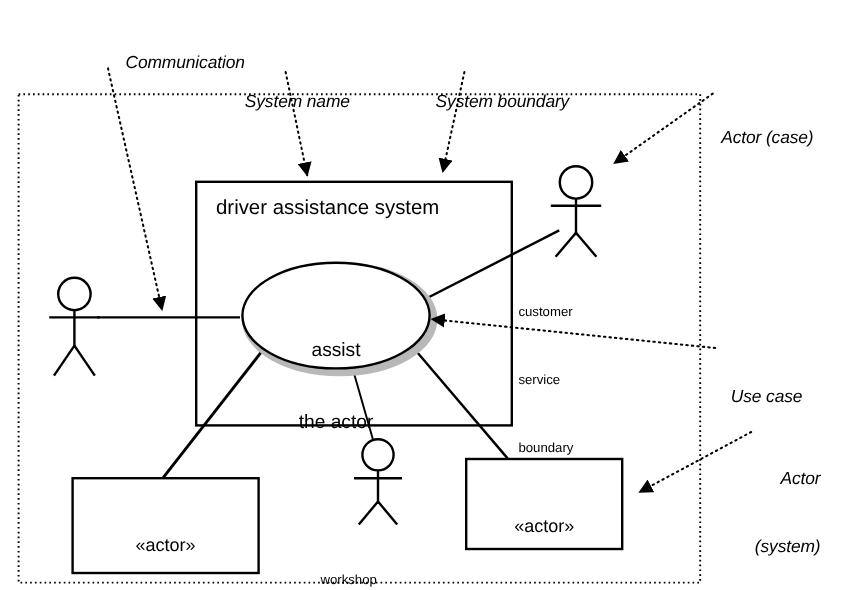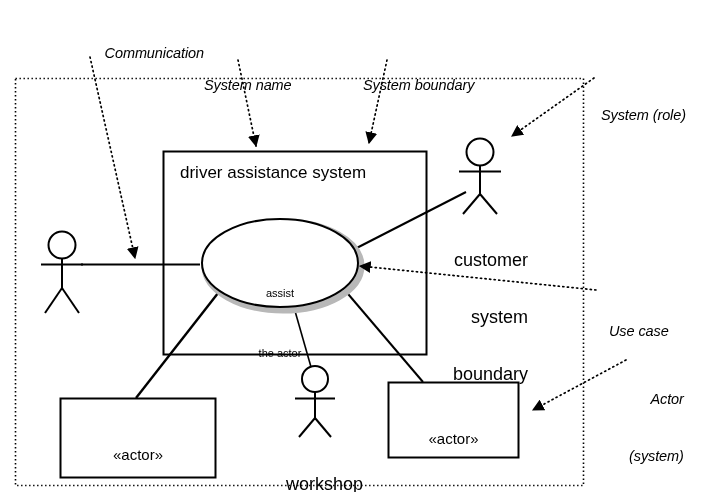--- a/index.html
+++ b/index.html
@@ -27,24 +27,24 @@
     font-size: 14.5px;
     color: #000000;
     line-height: 19px;
     white-space: pre;
     letter-spacing: -0.1px;
     text-align: right;
   }
   .node-text {
     position: absolute;
     font-family: "Liberation Sans", sans-serif;
-    font-size: 18px;
+    font-size: 11px;
     color: #000000;
     line-height: 19px;
-    text-align: right;
+    text-align: left;
     white-space: pre;
   }
   .box-text {
     position: absolute;
     font-family: "Liberation Sans", sans-serif;
     font-size: 15px;
     color: #000000;
     line-height: 20px;
     text-align: center;
     white-space: pre;
@@ -52,21 +52,21 @@
   .sys-title {
     position: absolute;
     font-family: "Liberation Sans", sans-serif;
     font-size: 17px;
     color: #000000;
     white-space: pre;
   }
   .uc-label {
     position: absolute;
     font-family: "Liberation Sans", sans-serif;
-    font-size: 11px;
+    font-size: 16px;
     line-height: 20px;
     color: #000000;
     text-align: center;
     white-space: pre;
   }
 </style>
 </head>
 <body>
 
 <div id="canvas">
@@ -143,21 +143,21 @@
 
   <div class="anno-text" style="left:363px; top:38px;">
     <div>System boundary</div>
   </div>
 
   <div class="anno-text" style="left:204px; top:38px;">
     <div>System name</div>
   </div>
 
   <div class="anno-text" style="left:601px; top:68px;">
-    <div>System (role)</div>
+    <div>Actor (case)</div>
   </div>
 
   <div class="anno-text" style="left:609px; top:284px;">
     <div>Use case</div>
   </div>
 
   <div class="anno-text" style="left:629px; top:352px;">
     <div>Actor</div>
     <div>(system)</div>
   </div>
@@ -165,21 +165,21 @@
   <div class="sys-title" style="left:180px; top:163px;text-align:right;">driver assistance system</div>
 
   <div class="uc-label" style="left:220px; top:243px; width:120px;">
     <div>assist</div>
     <div>the actor</div>
   </div>
 
 
   <div class="node-text" style="left:432px; top:213px; width:96px;">
     <div>customer</div>
-    <div>system</div>
+    <div>service</div>
     <div>boundary</div>
   </div>
 
   <div class="node-text" style="left:267px; top:437px; width:96px;">
     <div>workshop</div>
     
   </div>
 
   <div class="box-text" style="left:61px; top:405px; width:154px;">
     <div>«actor»</div>

